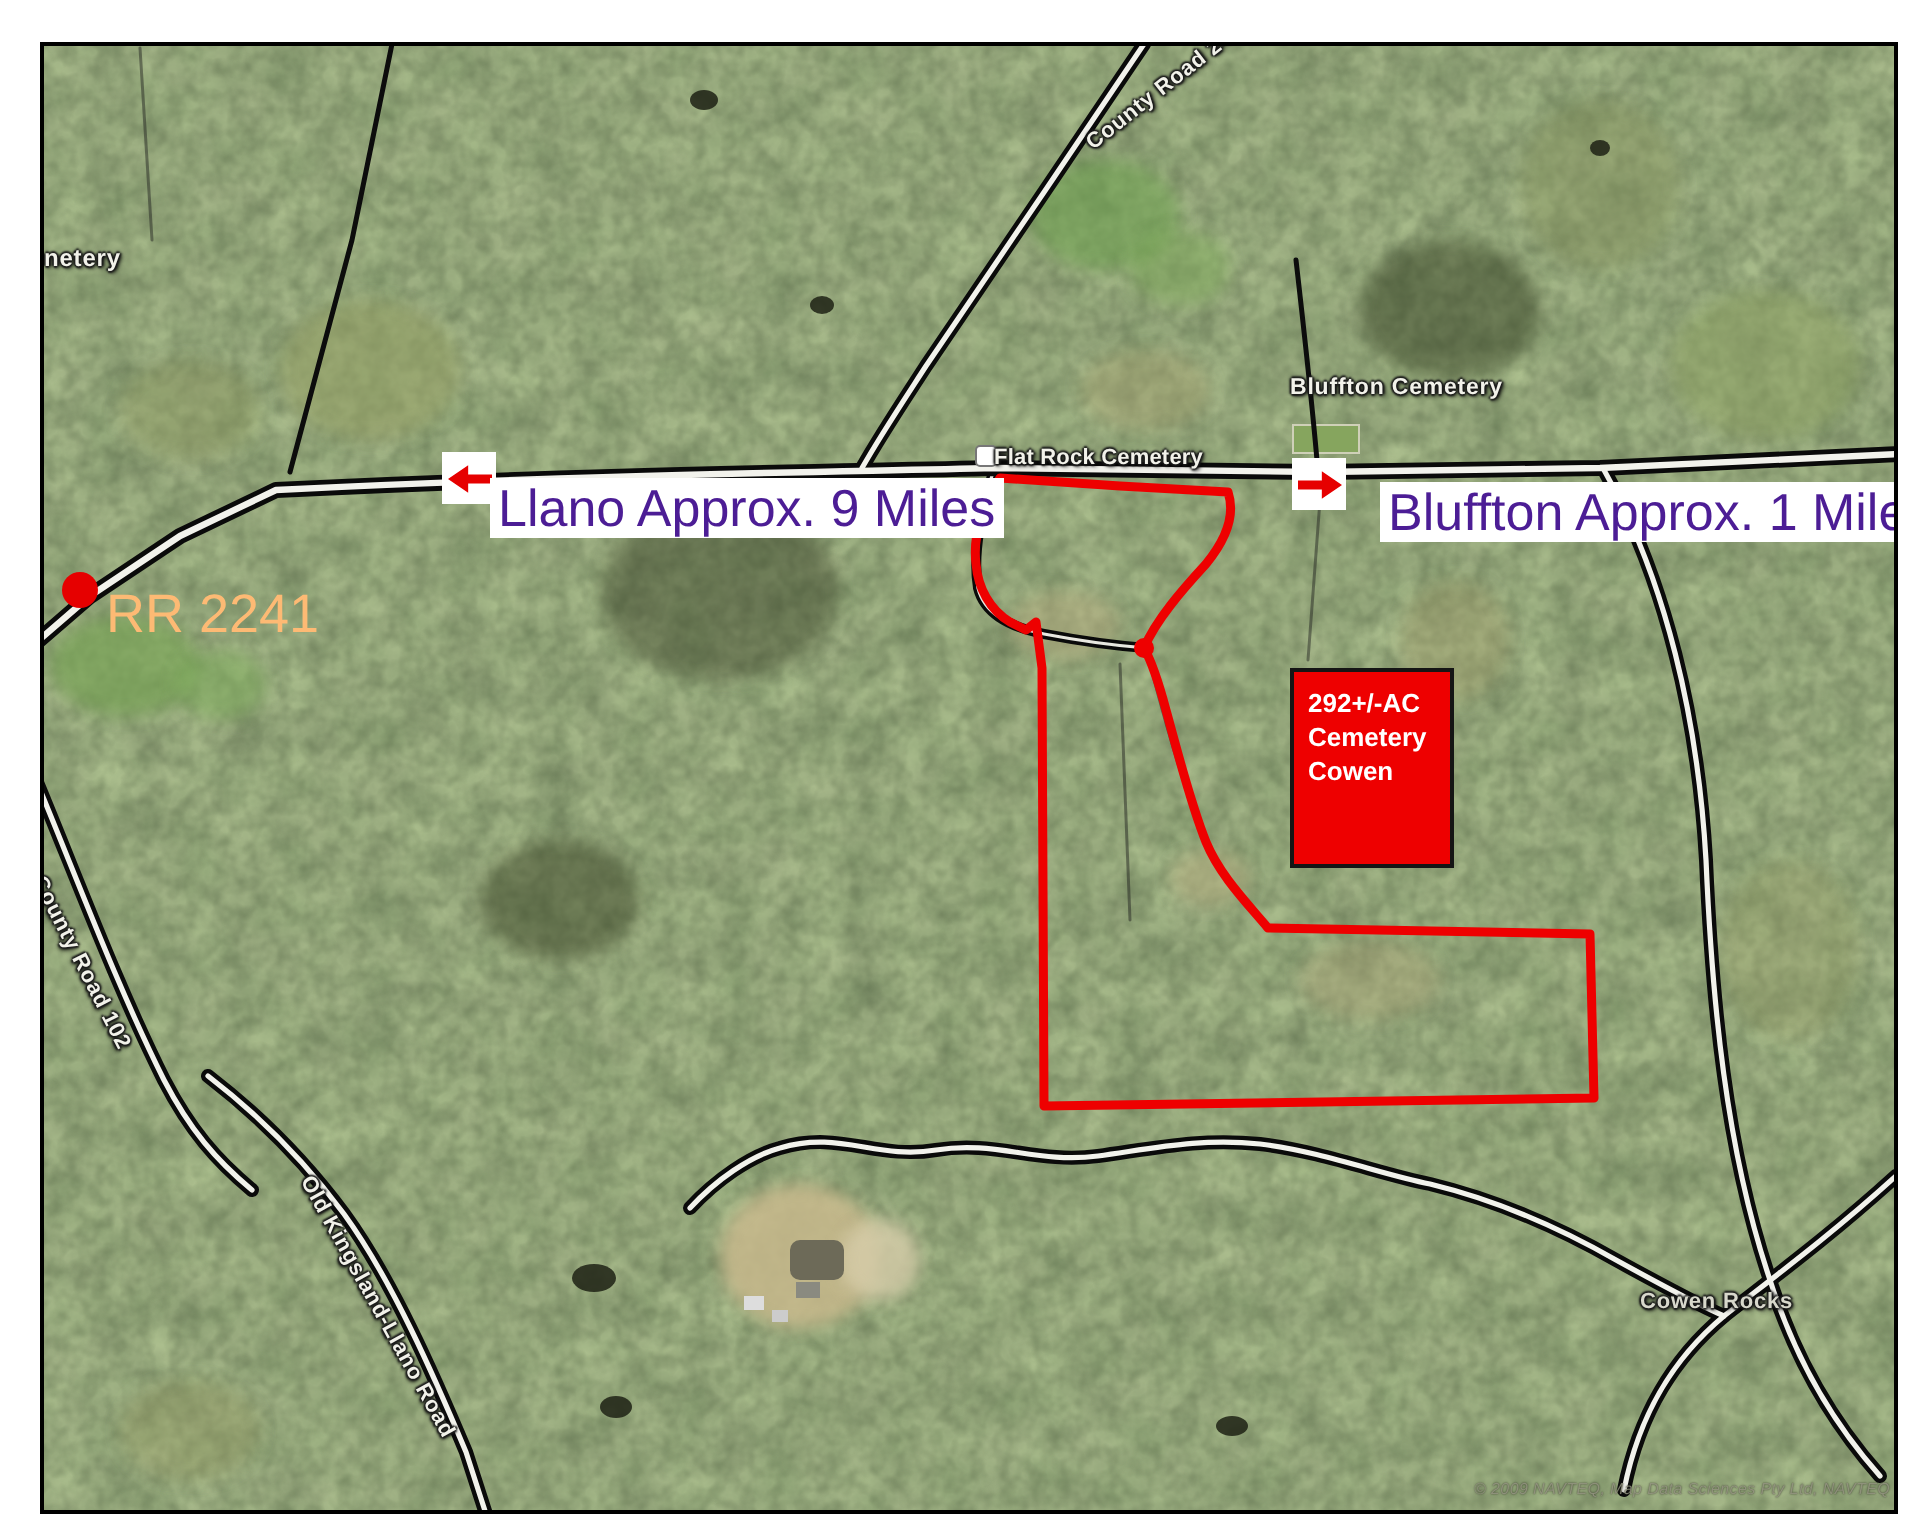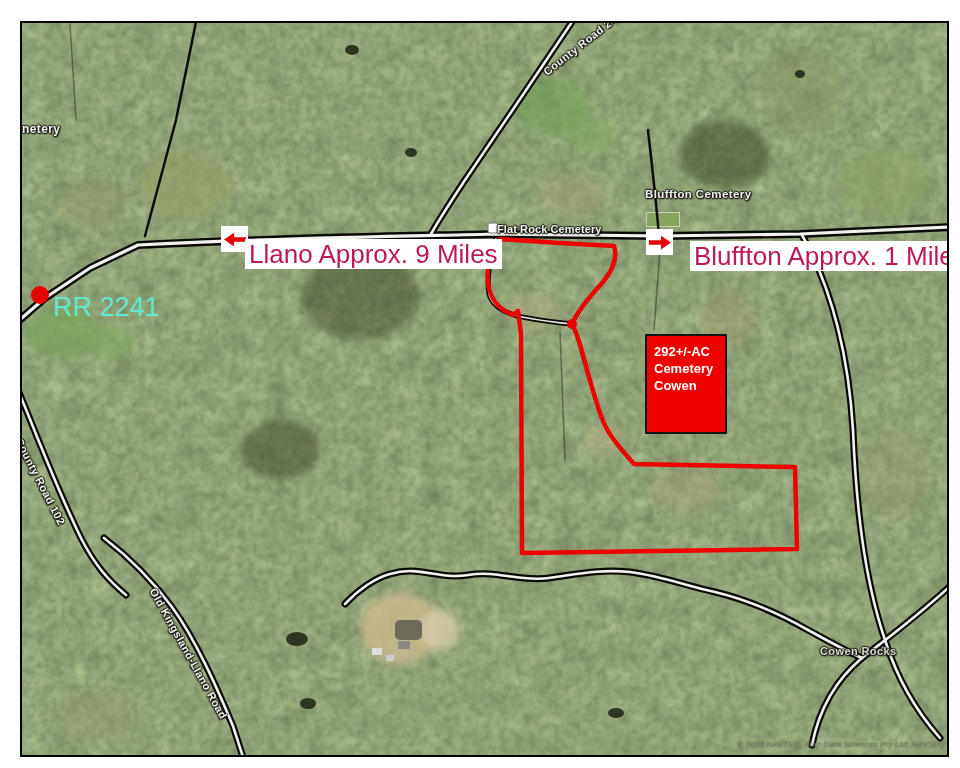--- a/index.html
+++ b/index.html
@@ -16,28 +16,28 @@
   .layer{left:0;top:0;width:960px;height:768px;}
   .patch{position:absolute;border-radius:50%;filter:blur(4px);}
   .pond{position:absolute;border-radius:50%;background:#1d2114;opacity:.85;}
   .rectfeat{position:absolute;}
   .maplabel{
     position:absolute;font-weight:bold;font-size:11px;color:#f2f2ea;white-space:nowrap;
     letter-spacing:.4px;
     text-shadow:-1px 0 1px #1a1a1a,1px 0 1px #1a1a1a,0 -1px 1px #1a1a1a,0 1px 1px #1a1a1a,1px 1px 2px #000;
   }
   .annbox{
-    position:absolute;background:#ffffff;color:#be185d;font-size:26px;line-height:30px;
+    position:absolute;background:#ffffff;color:#4c1d95;font-size:26px;line-height:30px;
     height:30px;padding:0 4px;white-space:nowrap;
   }
   .arrowbox{
     position:absolute;background:#ffffff;width:27px;height:26px;
     display:flex;align-items:center;justify-content:center;
   }
-  #rr-label{position:absolute;color:#5eead4;font-size:27px;white-space:nowrap;}
+  #rr-label{position:absolute;color:#fdba74;font-size:27px;white-space:nowrap;}
   #rr-dot{position:absolute;width:18px;height:18px;border-radius:50%;background:#e60000;}
   #ranch-box{
     position:absolute;left:645px;top:334px;width:82px;height:100px;background:#ee0000;
     border:2px solid #151515;color:#fff;font-weight:bold;font-size:13px;line-height:1.32;
     padding:7px 0 0 7px;box-sizing:border-box;
   }
   #copyright{
     position:absolute;left:737px;top:740px;font-size:8px;letter-spacing:.2px;
     color:#8f8f7c;opacity:.85;text-shadow:0 0 1px #2a2a20;white-space:nowrap;font-style:italic;
   }

